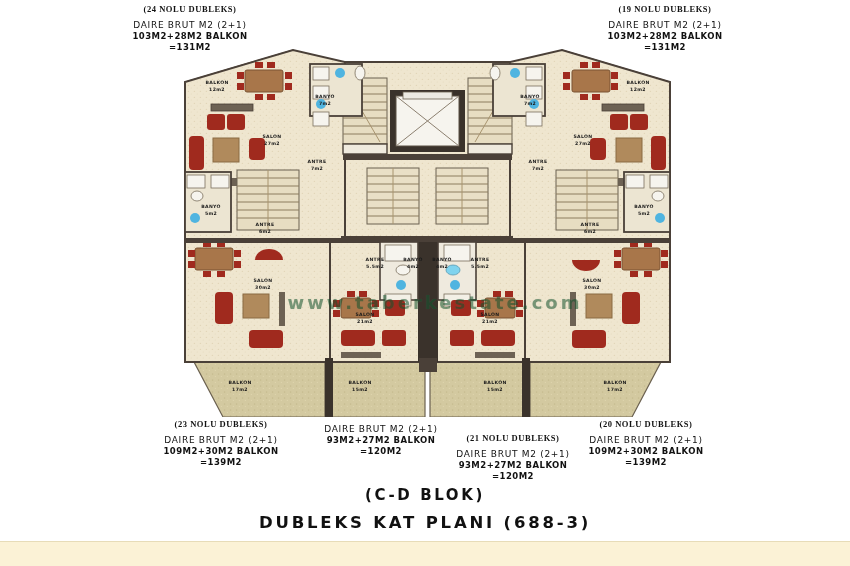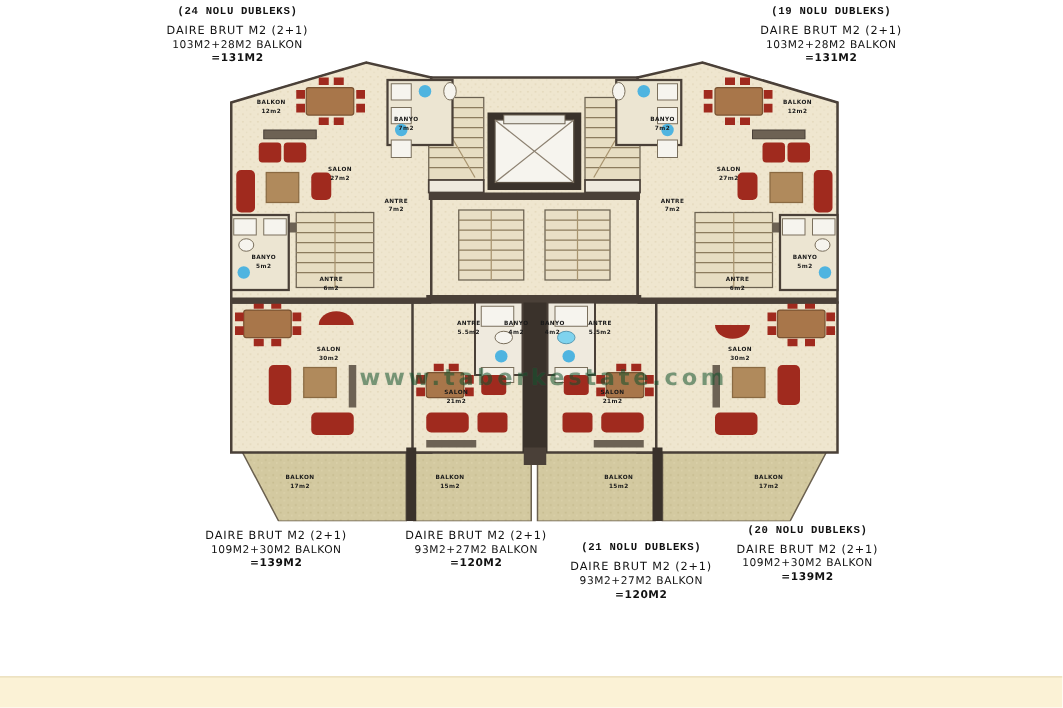--- a/index.html
+++ b/index.html
@@ -3,23 +3,23 @@
 <meta charset="utf-8">
 <style>
   html,body{margin:0;padding:0;background:#ffffff;}
   body{width:850px;height:566px;overflow:hidden;
        font-family:"DejaVu Sans",sans-serif;}
   #page{position:relative;width:850px;height:566px;background:#fff;}
 
   
   .anno{position:absolute;text-align:center;color:#111;line-height:1.25;}
   .anno .unit{font-size:8.5px;font-weight:bold;letter-spacing:.55px;
-              font-family:Liberation Mono, monospace;white-space:nowrap;}
+              font-family:Liberation Serif, serif;white-space:nowrap;}
   .anno .l1{font-size:9px;font-weight:normal;letter-spacing:.7px;margin-top:5px;white-space:nowrap;}
-  .anno .l2{font-size:8.5px;font-weight:normal;letter-spacing:.45px;white-space:nowrap;}
+  .anno .l2{font-size:8.5px;font-weight:bold;letter-spacing:.45px;white-space:nowrap;}
   .anno .l3{font-size:8.5px;font-weight:bold;letter-spacing:.45px;white-space:nowrap;}
 
   
   #title-block{position:absolute;left:0;right:0;top:486px;text-align:center;}
   #blok{font-size:15px;font-weight:bold;letter-spacing:2.6px;color:#111;}
   #plan-title{font-size:16.5px;font-weight:bold;letter-spacing:2.8px;color:#111;margin-top:9px;}
   #footer-bar{position:absolute;left:0;top:541px;width:850px;height:25px;
               background:#fbf2d6;border-top:1px solid #e7dcb8;}
   #footer-text{position:absolute;left:0;top:545px;width:850px;text-align:center;
                font-size:13px;font-weight:bold;letter-spacing:2.2px;color:#1a1a1a;}
@@ -49,20 +49,21 @@
         <div class="l2">103M2+28M2 BALKON</div>
         <div class="l3">=131M2</div>
       </div>
       <div class="anno" style="left: 560px; top: 4px; width: 210px;">
         <div class="unit">(19 NOLU DUBLEKS)</div>
         <div class="l1">DAIRE BRUT M2 (2+1)</div>
         <div class="l2">103M2+28M2 BALKON</div>
         <div class="l3">=131M2</div>
       </div>
       <div class="anno" style="left: 123px; top: 419px; width: 196px;">
+        <div class="unit">(23 NOLU DUBLEKS)</div>
         <div class="l1">DAIRE BRUT M2 (2+1)</div>
         <div class="l2">109M2+30M2 BALKON</div>
         <div class="l3">=139M2</div>
       </div>
       <div class="anno" style="left: 283px; top: 419px; width: 196px;">
         <div class="l1">DAIRE BRUT M2 (2+1)</div>
         <div class="l2">93M2+27M2 BALKON</div>
         <div class="l3">=120M2</div>
       </div>
       <div class="anno" style="left: 415px; top: 433px; width: 196px;">
@@ -433,15 +434,19 @@
         </div>
         <div style="position: absolute; left: 320px; top: 338px; font-size: 4.6px; font-weight: bold; letter-spacing: 0.35px; color: rgb(26, 26, 26); text-align: center; line-height: 1.45; white-space: nowrap; transform: translateX(-50%);">
           <div>BALKON</div>
           <div>15m2</div>
         </div>
       </div>
   </div>
 
   <div id="wm2">www.taberkestate.com</div>
 
+  <div id="title-block">
+    <div id="blok">(C-D BLOK)</div>
+    <div id="plan-title">DUBLEKS KAT PLANI (688-3)</div>
+  </div>
   <div id="footer-bar"></div>
 
 </div>
 
 </body></html>

